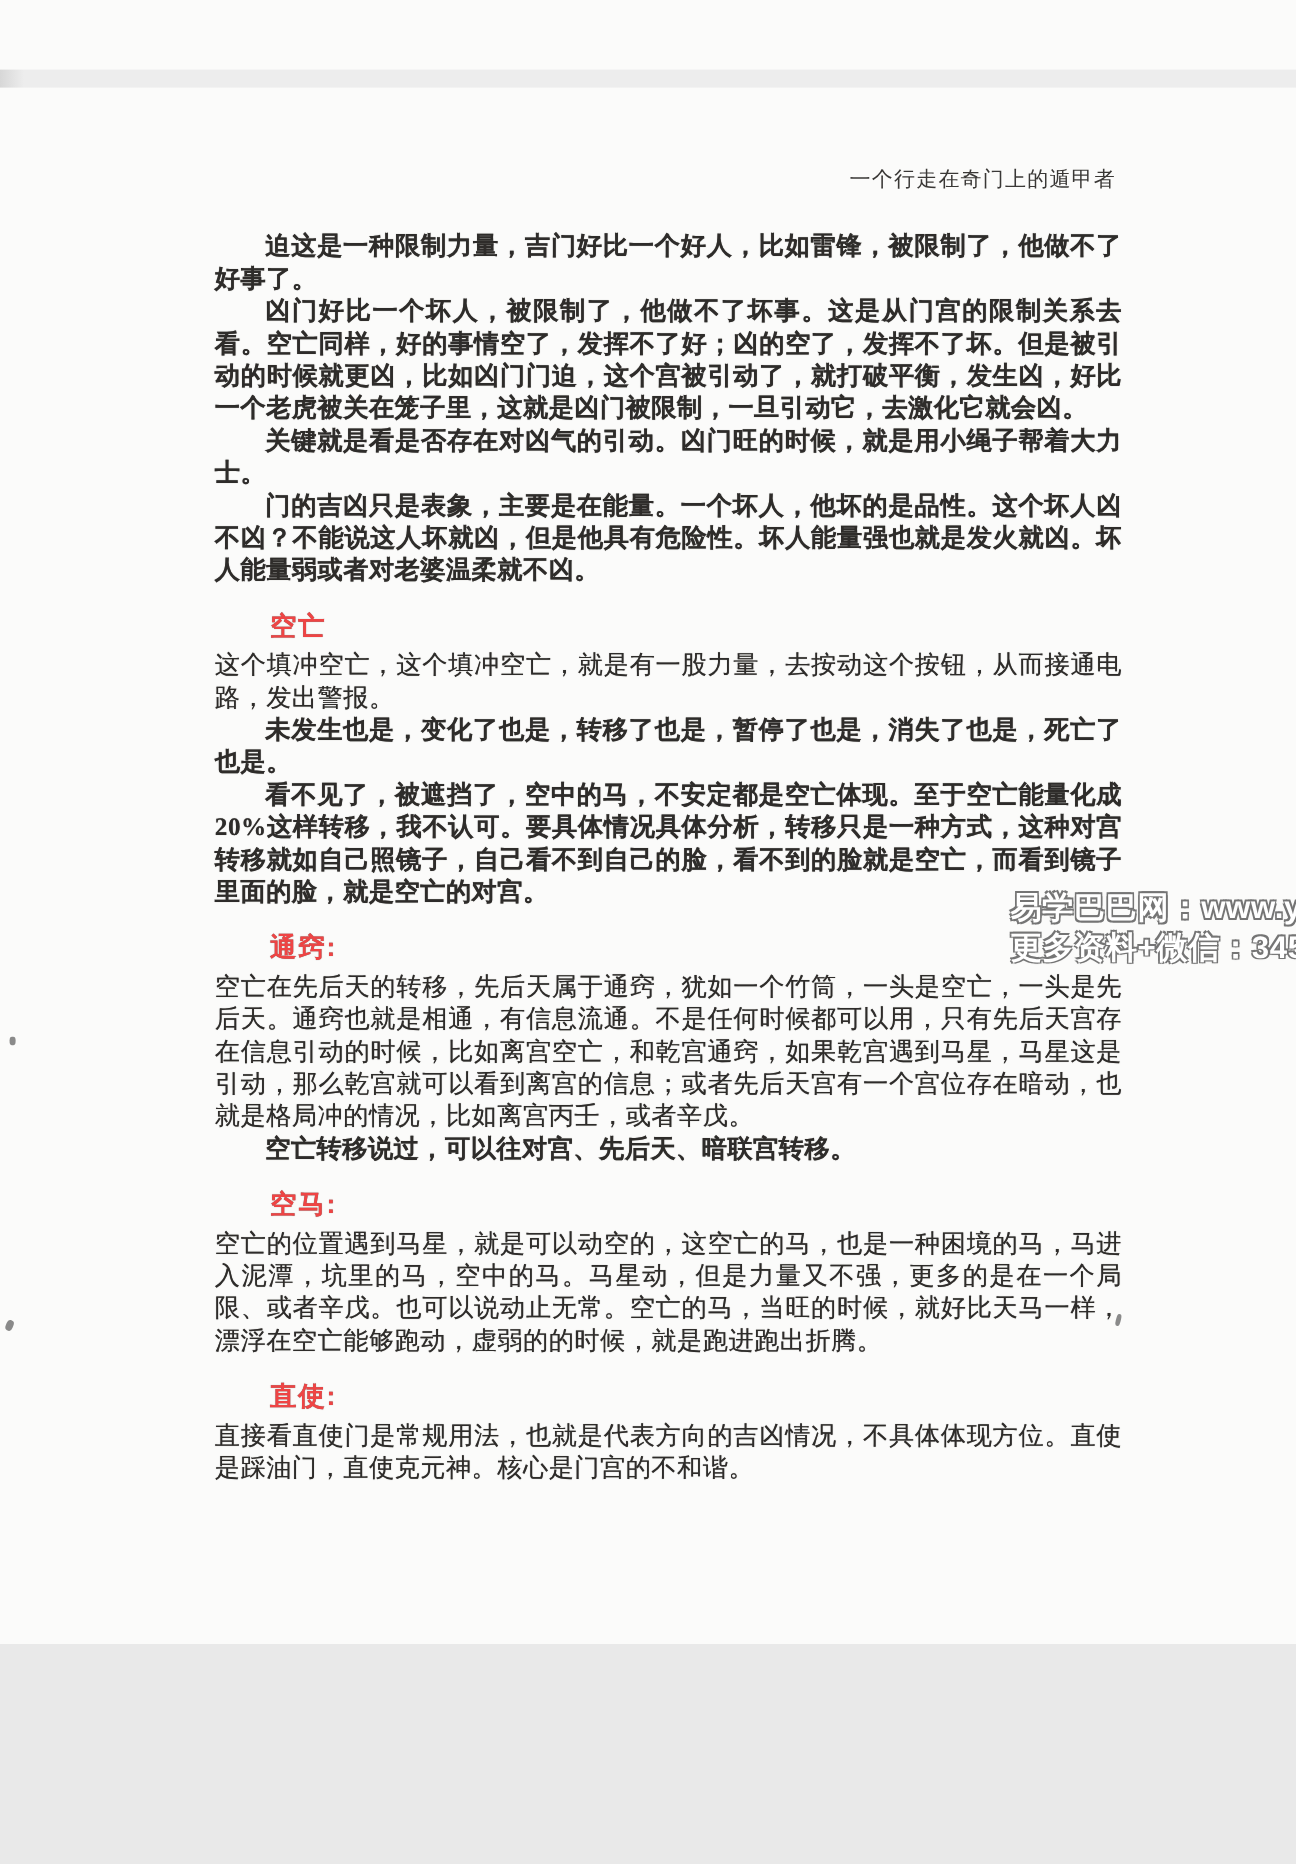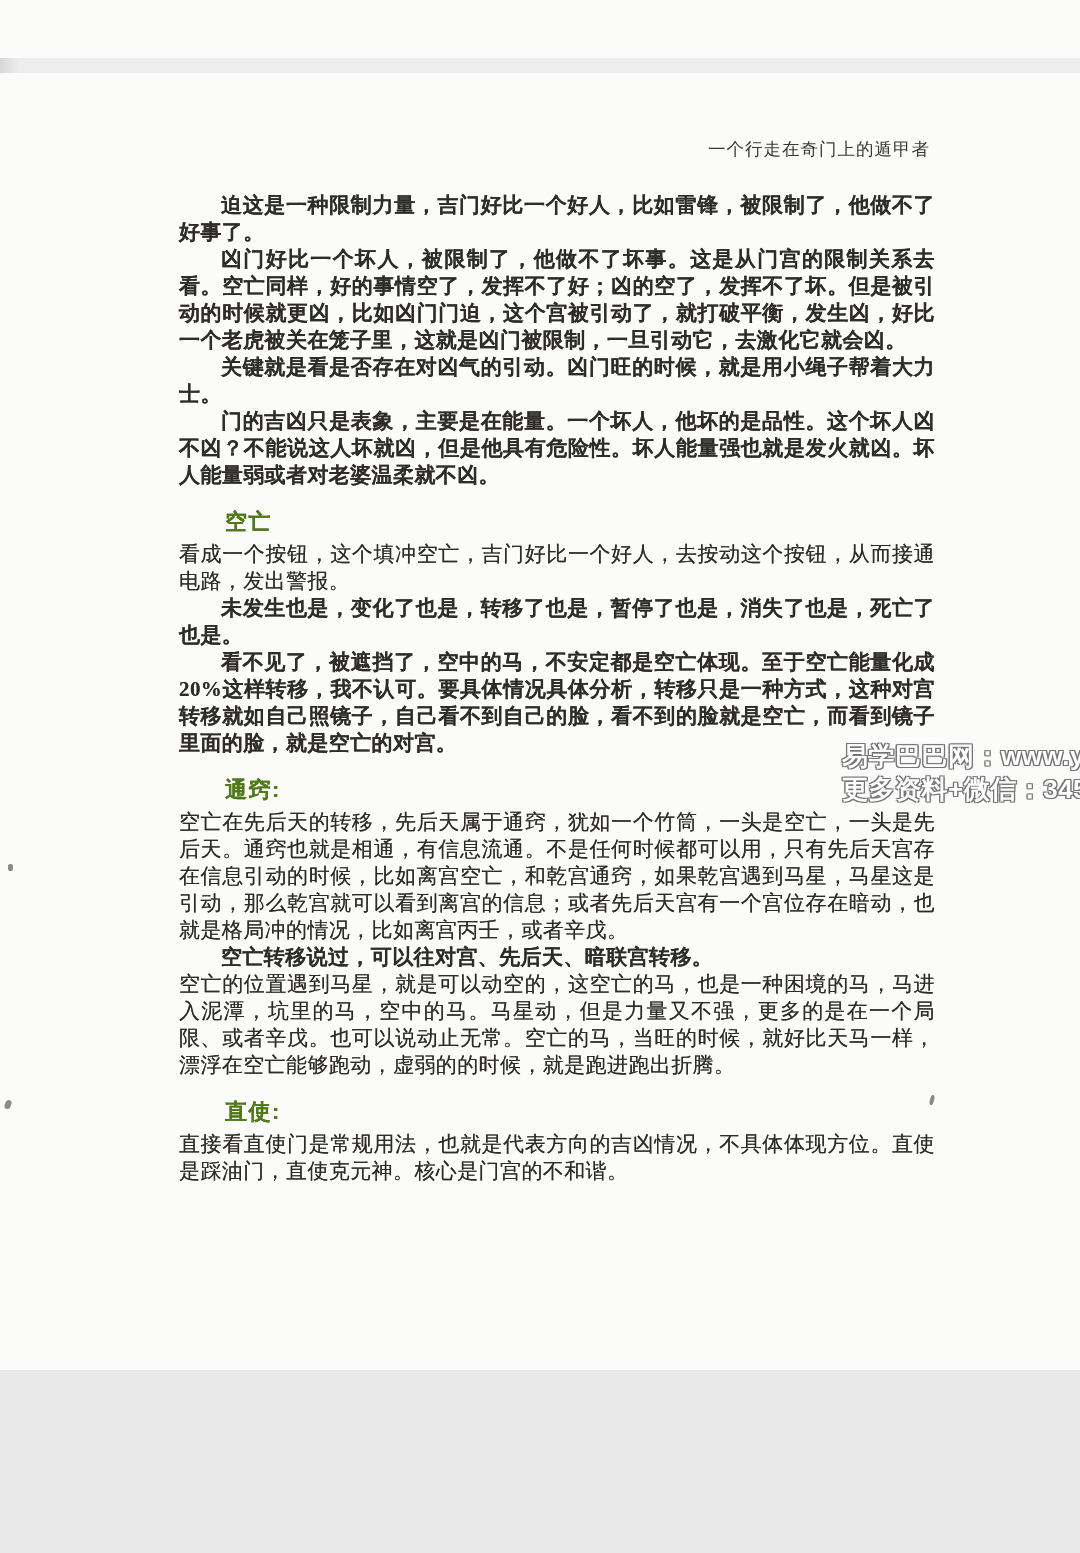--- a/index.html
+++ b/index.html
@@ -30,21 +30,21 @@
     position:absolute;left:179px;top:192px;width:756px;
     font-size:21px;line-height:27px;
     text-align:justify;letter-spacing:0.4px;
     text-shadow:0 0 0.6px rgba(45,43,40,.75);
   }
   .content p{margin:0;}
   .content p.indent{text-indent:2em;font-weight:bold;}
   .content h2{
     font-family:"Liberation Sans","DejaVu Sans",sans-serif;
     font-size:22px;font-weight:bold;line-height:27px;
-    margin:19px 0 6px 46px;letter-spacing:1.5px;color:#4d7c0f;
+    margin:19px 0 6px 46px;letter-spacing:1.5px;color:#ef4444;
   }
   .watermark{
     position:absolute;left:842px;top:740px;width:420px;
     font-family:"Liberation Sans","DejaVu Sans",sans-serif;
     font-weight:bold;font-size:26px;line-height:33px;
     white-space:nowrap;letter-spacing:0.5px;
     color:#ffffff;
     text-shadow:-1.3px -1.3px 0 #757575,1.3px -1.3px 0 #757575,
                 -1.3px 1.3px 0 #757575,1.3px 1.3px 0 #757575,
                 0 0 2px #9a9a9a;
@@ -66,30 +66,31 @@
 
   <div class="running-header">一个行走在奇门上的遁甲者</div>
 
   <div class="content" id="content">
       <p class="para indent">迫这是一种限制力量，吉门好比一个好人，比如雷锋，被限制了，他做不了好事了。</p>
       <p class="para indent">凶门好比一个坏人，被限制了，他做不了坏事。这是从门宫的限制关系去看。空亡同样，好的事情空了，发挥不了好；凶的空了，发挥不了坏。但是被引动的时候就更凶，比如凶门门迫，这个宫被引动了，就打破平衡，发生凶，好比一个老虎被关在笼子里，这就是凶门被限制，一旦引动它，去激化它就会凶。</p>
       <p class="para indent">关键就是看是否存在对凶气的引动。凶门旺的时候，就是用小绳子帮着大力士。</p>
       <p class="para indent">门的吉凶只是表象，主要是在能量。一个坏人，他坏的是品性。这个坏人凶不凶？不能说这人坏就凶，但是他具有危险性。坏人能量强也就是发火就凶。坏人能量弱或者对老婆温柔就不凶。</p>
       <section>
         <h2>空亡</h2>
-        <p class="para">看成一个按钮，这个填冲空亡，吉门好比一个好人，去按动这个按钮，从而接通电路，发出警报。</p>
+        <p class="para">这个填冲空亡，这个填冲空亡，就是有一股力量，去按动这个按钮，从而接通电路，发出警报。</p>
         <p class="para indent">未发生也是，变化了也是，转移了也是，暂停了也是，消失了也是，死亡了也是。</p>
         <p class="para indent">看不见了，被遮挡了，空中的马，不安定都是空亡体现。至于空亡能量化成20%这样转移，我不认可。要具体情况具体分析，转移只是一种方式，这种对宫转移就如自己照镜子，自己看不到自己的脸，看不到的脸就是空亡，而看到镜子里面的脸，就是空亡的对宫。</p>
       </section>
       <section>
         <h2>通窍:</h2>
         <p class="para">空亡在先后天的转移，先后天属于通窍，犹如一个竹筒，一头是空亡，一头是先后天。通窍也就是相通，有信息流通。不是任何时候都可以用，只有先后天宫存在信息引动的时候，比如离宫空亡，和乾宫通窍，如果乾宫遇到马星，马星这是引动，那么乾宫就可以看到离宫的信息；或者先后天宫有一个宫位存在暗动，也就是格局冲的情况，比如离宫丙壬，或者辛戊。</p>
         <p class="para indent">空亡转移说过，可以往对宫、先后天、暗联宫转移。</p>
       </section>
       <section>
+        <h2>空马:</h2>
         <p class="para">空亡的位置遇到马星，就是可以动空的，这空亡的马，也是一种困境的马，马进入泥潭，坑里的马，空中的马。马星动，但是力量又不强，更多的是在一个局限、或者辛戊。也可以说动止无常。空亡的马，当旺的时候，就好比天马一样，漂浮在空亡能够跑动，虚弱的的时候，就是跑进跑出折腾。</p>
       </section>
       <section>
         <h2>直使:</h2>
         <p class="para">直接看直使门是常规用法，也就是代表方向的吉凶情况，不具体体现方位。直使是踩油门，直使克元神。核心是门宫的不和谐。</p>
       </section>
     </div>
 
   <div class="watermark">
     <div>易学巴巴网：www.yixue88.cn</div>

